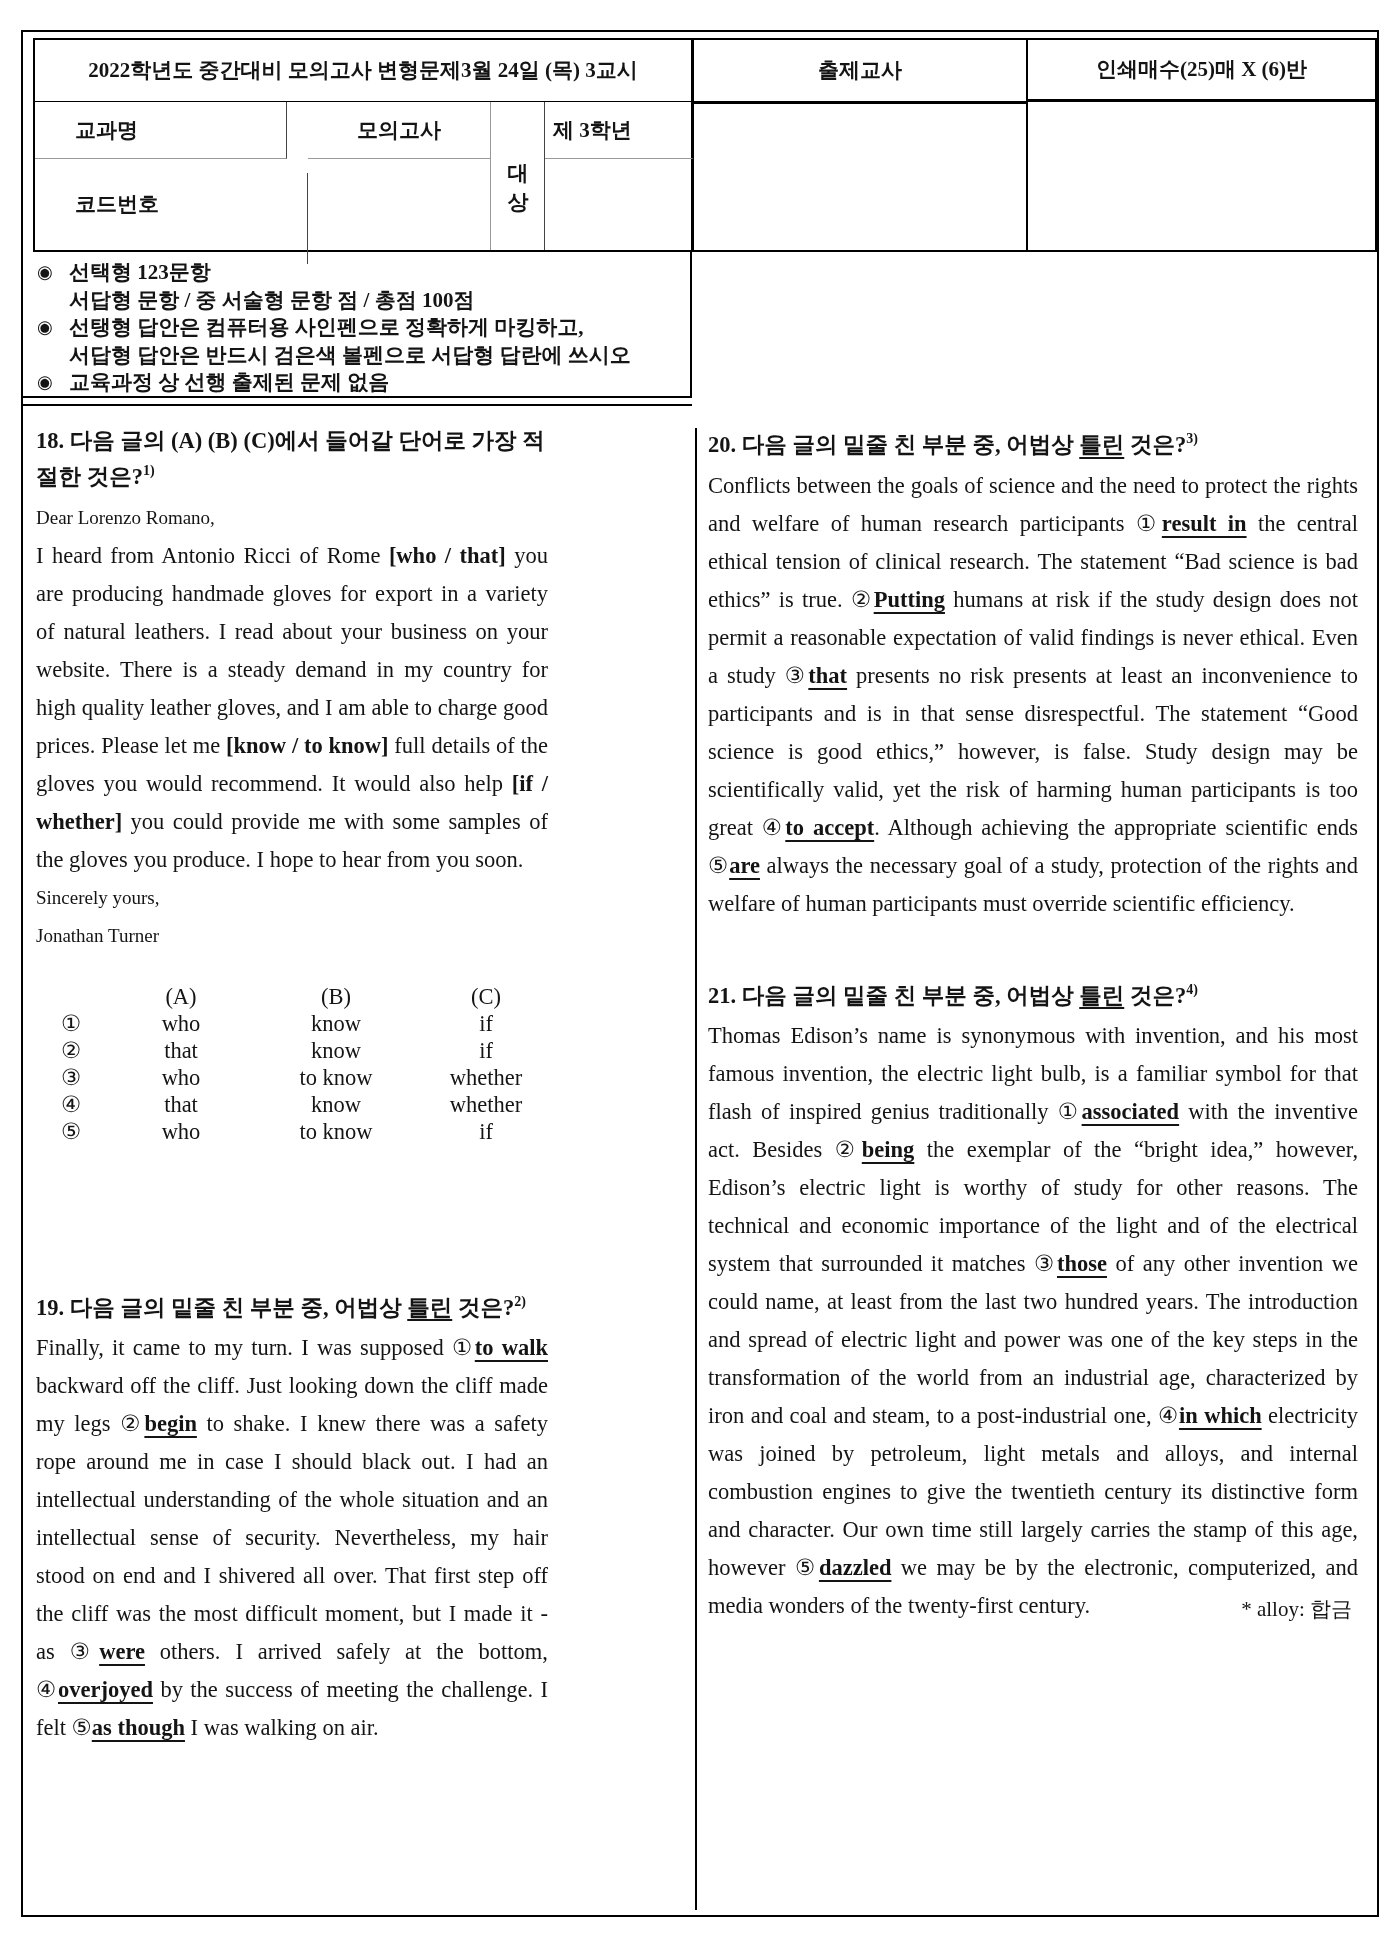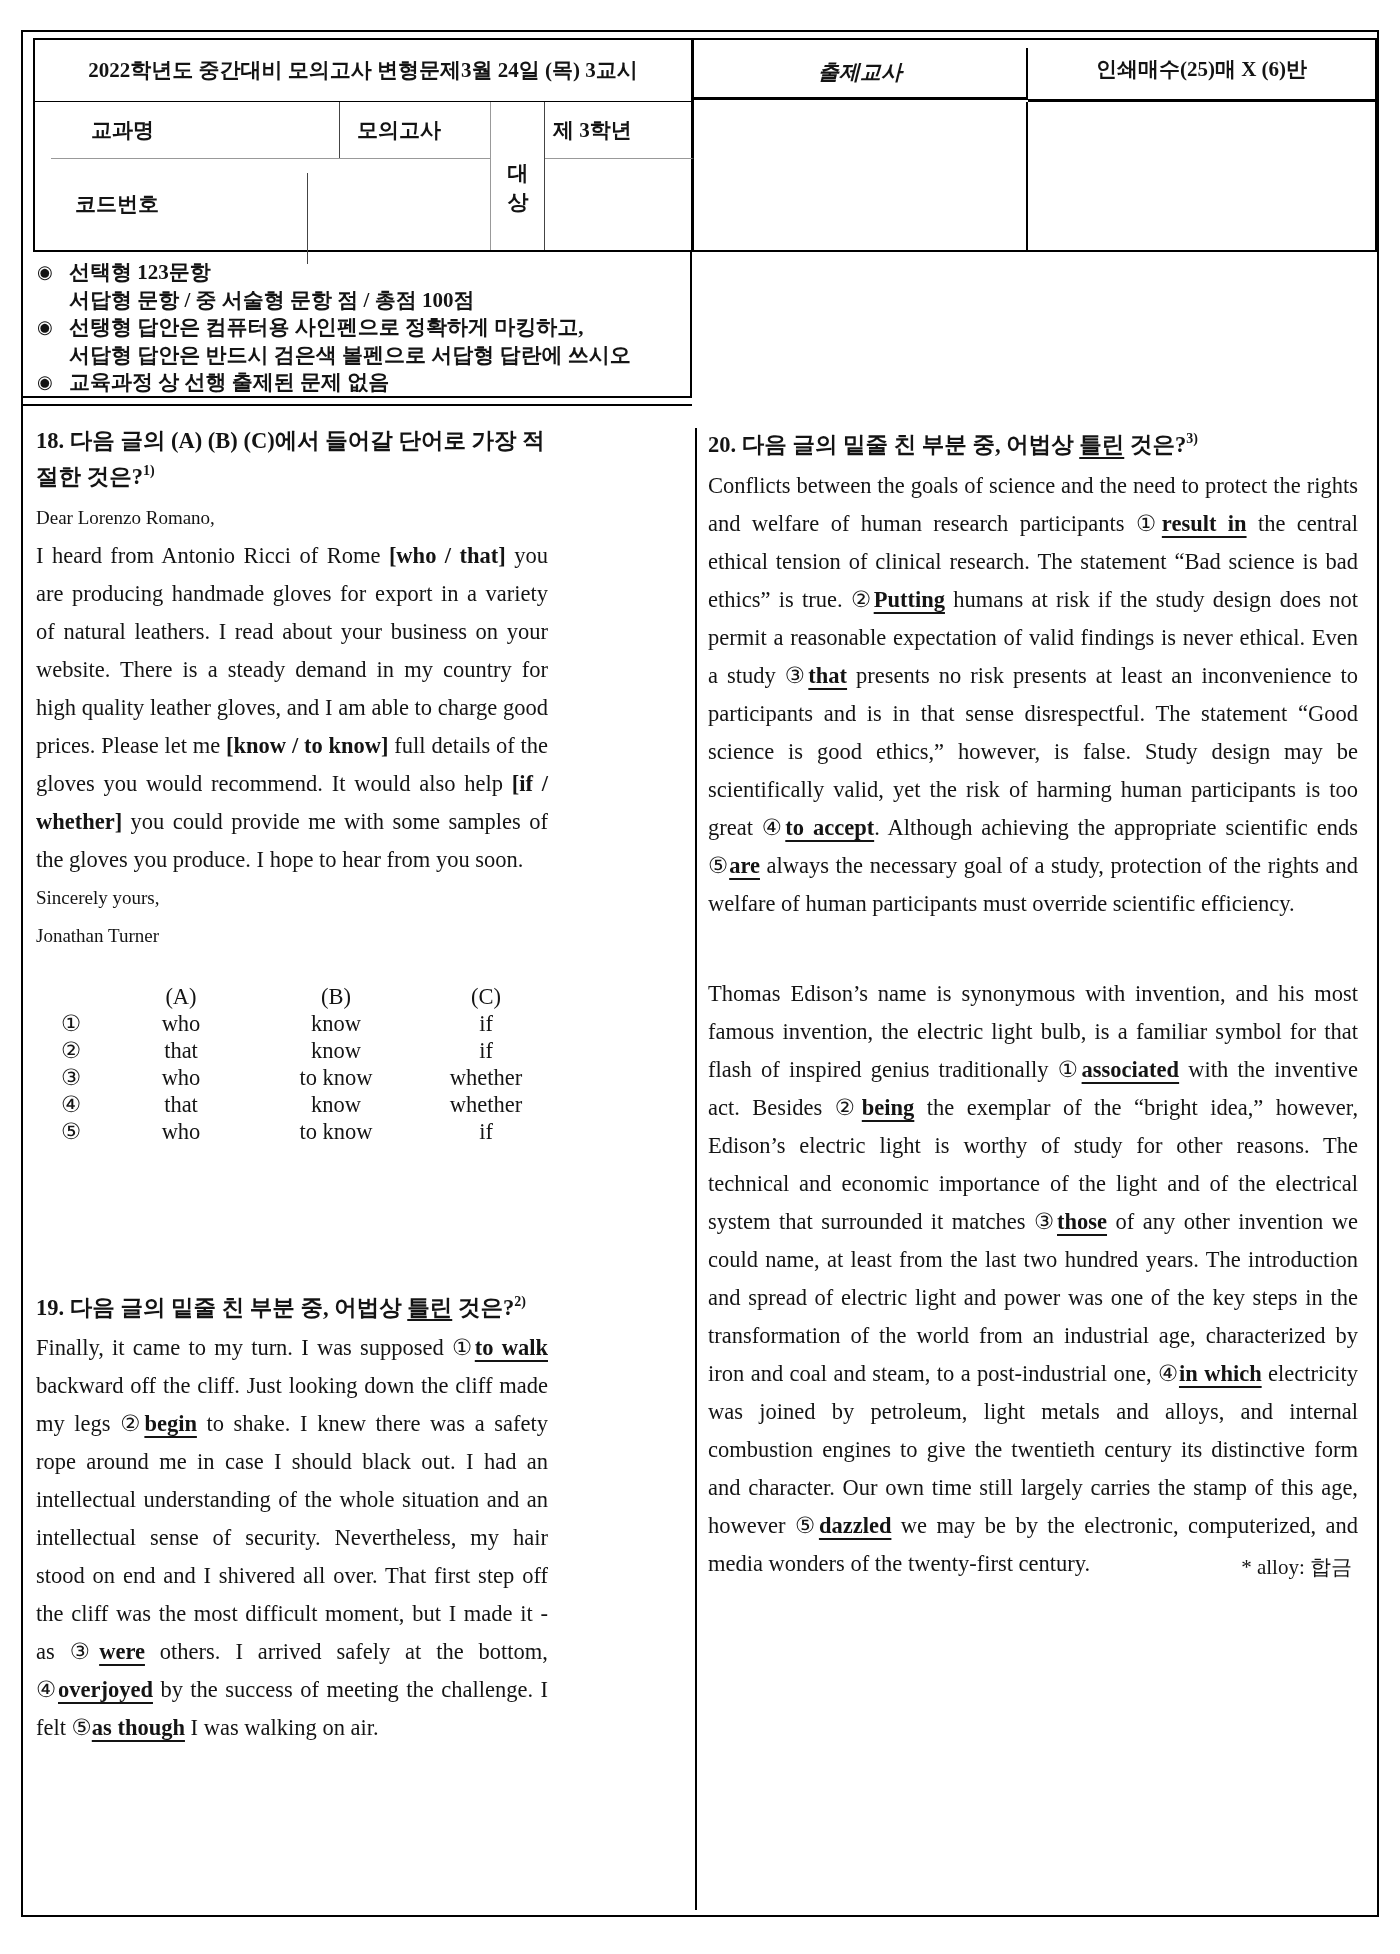--- a/index.html
+++ b/index.html
@@ -12,23 +12,23 @@
   .col-divider{position:absolute;left:695px;top:428px;height:1482px;width:0;
                border-left:2px solid #000;}
 
   
   .hdr-table{position:absolute;left:33px;top:38px;width:1344px;height:214px;
              border:2px solid #000;box-sizing:border-box;}
   .cell{position:absolute;box-sizing:border-box;display:flex;align-items:center;
         justify-content:center;font-weight:bold;font-size:21px;line-height:27px;
         text-align:center;}
   .c-title     {left:0;top:0;width:659px;height:62px;border-right:3px solid #000;border-bottom:1px solid #000;flex-direction:row;}
-  .c-examiner  {left:659px;top:8px;width:334px;height:52px;border-right:2px solid #000;border-bottom:3px solid #000;font-style:italic;}
+  .c-examiner  {left:659px;top:0;width:334px;height:64px;border-right:2px solid #000;border-bottom:3px solid #000;}
   .c-print     {left:993px;top:0;width:347px;height:62px;border-bottom:3px solid #000;}
-  .c-subj-lab  {left:16px;top:62px;width:289px;height:57px;border-right:1px solid #444;border-bottom:1px solid #999;justify-content:flex-start;padding-left:40px;}
+  .c-subj-lab  {left:0;top:62px;width:252px;height:57px;border-right:1px solid #444;border-bottom:1px solid #999;justify-content:flex-start;padding-left:40px;}
   .c-subj-val  {left:273px;top:62px;width:183px;height:57px;border-right:1px solid #999;border-bottom:1px solid #999;}
   .c-target    {left:456px;top:62px;width:54px;height:148px;border-right:1px solid #444;
                 writing-mode:vertical-rl;text-orientation:upright;letter-spacing:8px;}
   .c-grade     {left:510px;top:62px;width:149px;height:57px;border-right:3px solid #000;border-bottom:1px solid #999;justify-content:flex-start;padding-left:8px;}
   .c-grade-emp {left:510px;top:119px;width:149px;height:91px;border-right:3px solid #000;}
   .c-code      {left:0;top:133px;width:273px;height:91px;border-right:1px solid #444;justify-content:flex-start;padding-left:40px;align-items:flex-start;padding-top:18px;}
   .c-code-emp  {left:273px;top:119px;width:183px;height:91px;border-right:1px solid #999;}
   .c-exam-emp  {left:659px;top:62px;width:334px;height:148px;border-right:2px solid #000;}
   .c-print-emp {left:993px;top:62px;width:347px;height:148px;}
 
@@ -187,19 +187,20 @@
 </div>
 
 <div class="right-col">
 
   <div>
     <h3 class="q-title"><span>20. 다음 글의 밑줄 친 부분 중, 어법상 </span><span class="ku">틀린</span><span> 것은?</span><sup>3)</sup></h3>
     <p class="passage">Conflicts between the goals of science and the need to protect the rights and welfare of human research participants <span class="cnum">①</span><span class="uline">result in</span> the central ethical tension of clinical research. The statement “Bad science is bad ethics” is true. <span class="cnum">②</span><span class="uline">Putting</span> humans at risk if the study design does not permit a reasonable expectation of valid findings is never ethical. Even a study <span class="cnum">③</span><span class="uline">that</span> presents no risk presents at least an inconvenience to participants and is in that sense disrespectful. The statement “Good science is good ethics,” however, is false. Study design may be scientifically valid, yet the risk of harming human participants is too great <span class="cnum">④</span><span class="uline">to accept</span>. Although achieving the appropriate scientific ends <span class="cnum">⑤</span><span class="uline">are</span> always the necessary goal of a study, protection of the rights and welfare of human participants must override scientific efficiency.</p>
   </div>
 
   <div class="q21-block">
+    <h3 class="q-title"><span>21. 다음 글의 밑줄 친 부분 중, 어법상 </span><span class="ku">틀린</span><span> 것은?</span><sup>4)</sup></h3>
     <div class="passage-wrap">
       <p class="passage">Thomas Edison’s name is synonymous with invention, and his most famous invention, the electric light bulb, is a familiar symbol for that flash of inspired genius traditionally <span class="cnum">①</span><span class="uline">associated</span> with the inventive act. Besides <span class="cnum">②</span><span class="uline">being</span> the exemplar of the “bright idea,” however, Edison’s electric light is worthy of study for other reasons. The technical and economic importance of the light and of the electrical system that surrounded it matches <span class="cnum">③</span><span class="uline">those</span> of any other invention we could name, at least from the last two hundred years. The introduction and spread of electric light and power was one of the key steps in the transformation of the world from an industrial age, characterized by iron and coal and steam, to a post-industrial one, <span class="cnum">④</span><span class="uline">in which</span> electricity was joined by petroleum, light metals and alloys, and internal combustion engines to give the twentieth century its distinctive form and character. Our own time still largely carries the stamp of this age, however <span class="cnum">⑤</span><span class="uline">dazzled</span> we may be by the electronic, computerized, and media wonders of the twenty-first century.</p>
       <span class="footnote">* alloy: 합금</span>
     </div>
   </div>
 
 </div>
 
 </body></html>

